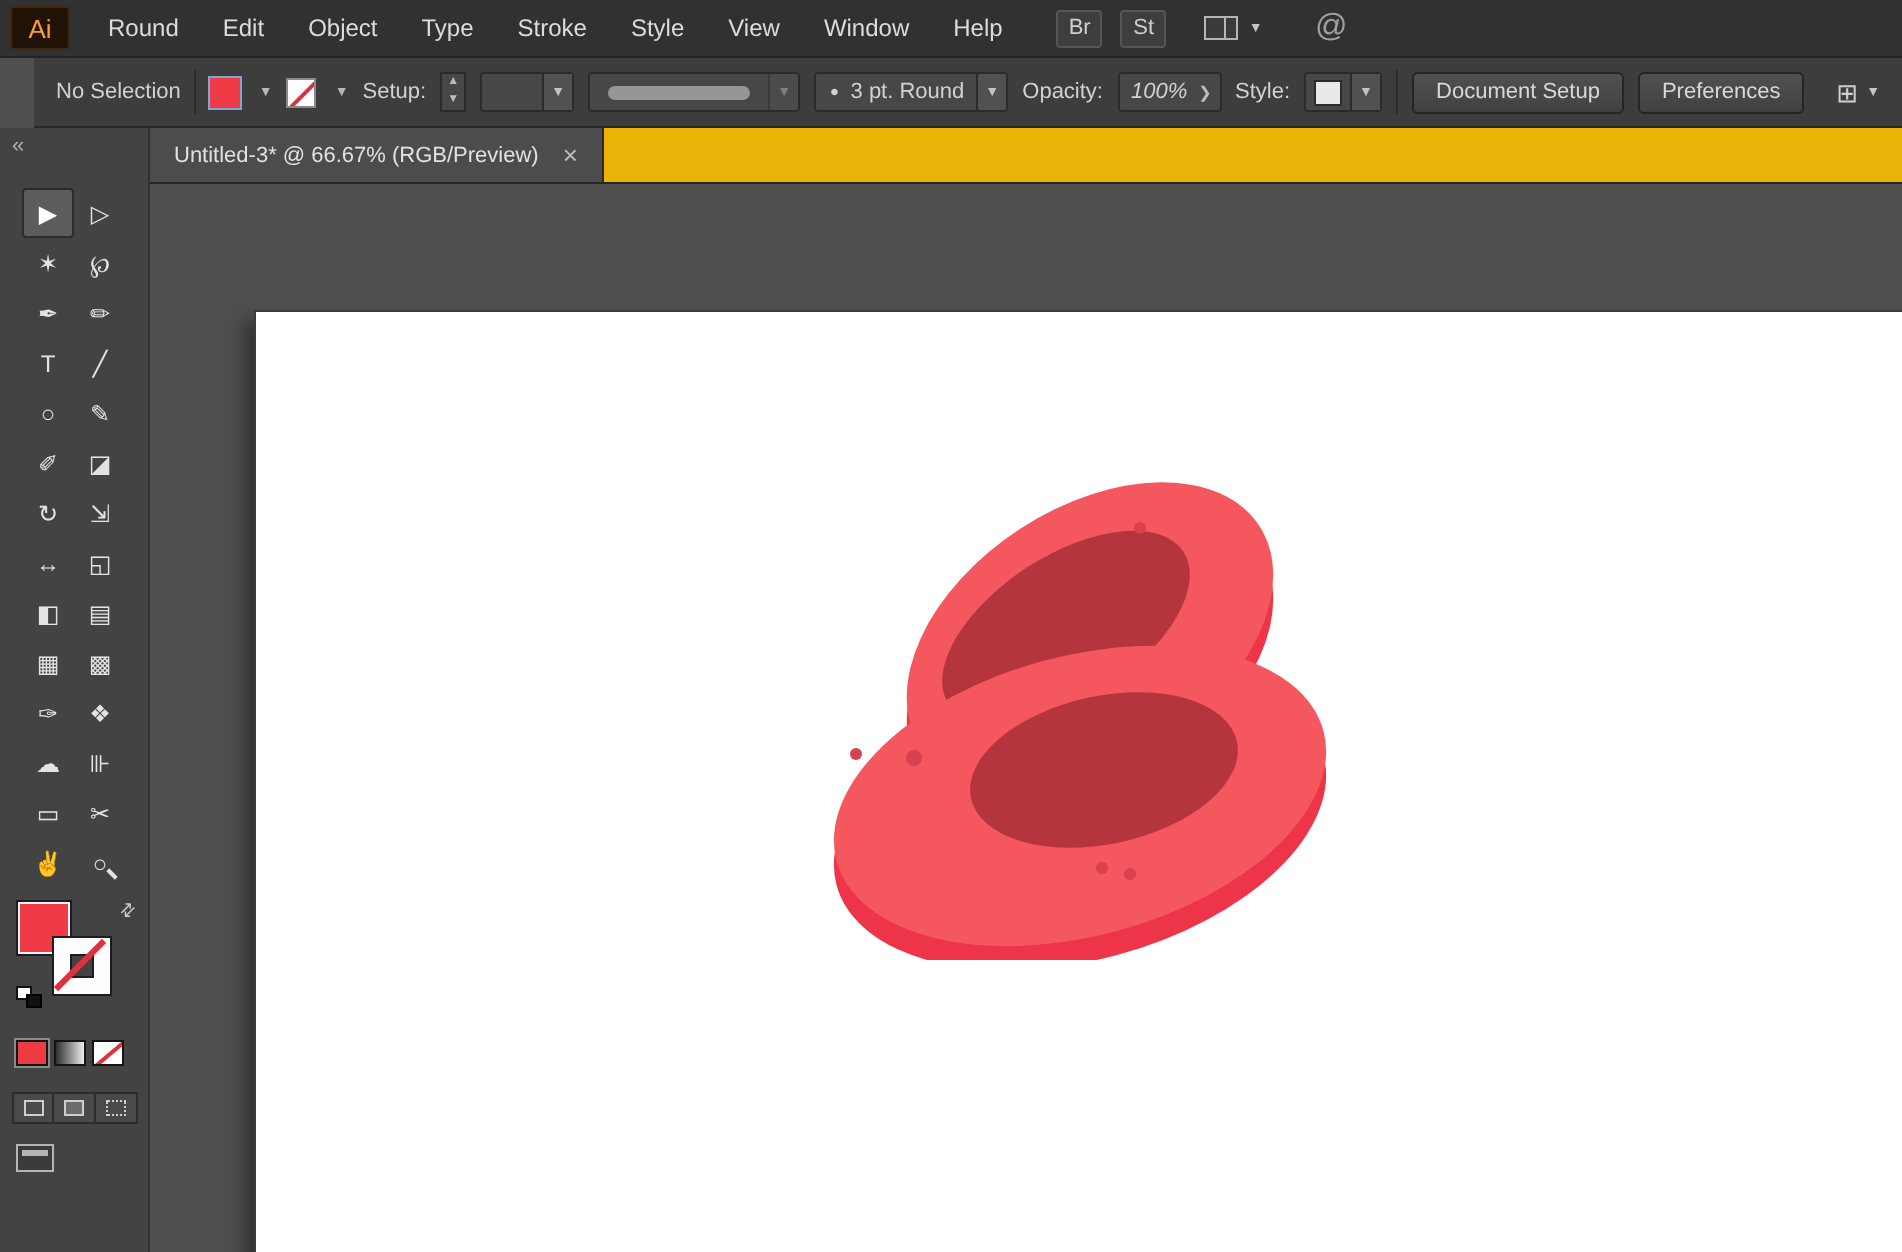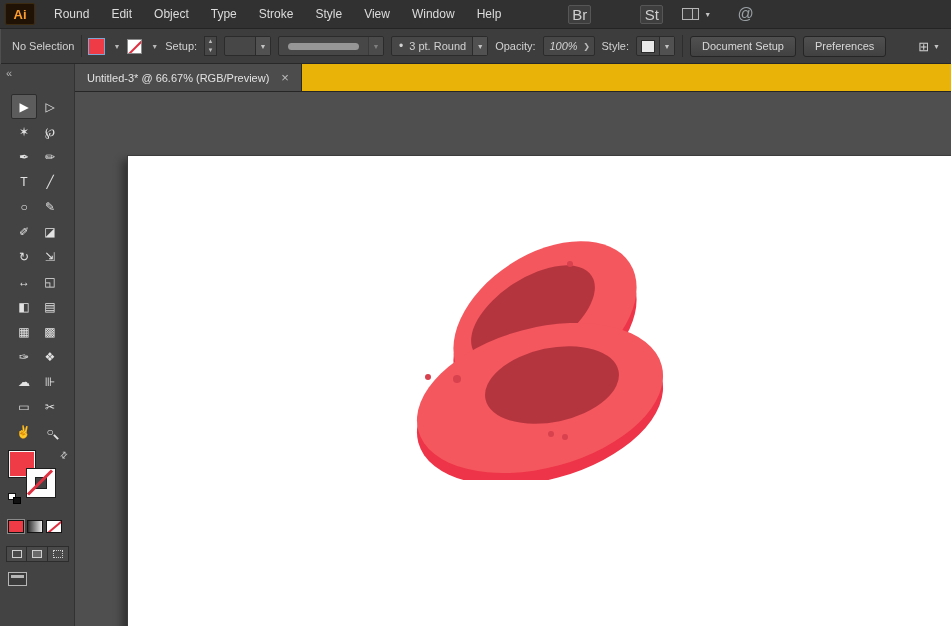--- a/index.html
+++ b/index.html
@@ -5,35 +5,35 @@
   * { box-sizing: border-box; margin: 0; padding: 0; }
   html,body { width: 951px; height: 626px; }
   body { font-family: "Liberation Sans", sans-serif; overflow: hidden; }
   .app { position: relative; width: 951px; height: 626px; background:#4f4f4f; overflow:hidden; }
 
   
   .menubar { position:absolute; top:0; left:0; right:0; height:29px; background:#313131;
              border-bottom:1px solid #242424; display:flex; align-items:center;
              color:#dcdcdc; font-size:12px; }
   .ai-logo { width:30px; height:22px; margin:0 8px 0 5px; background:#201305; color:#ff9d2e;
-             font-weight:bold; font-size:13px; display:flex; align-items:center; justify-content:center;
+             font-weight:normal; font-size:13px; display:flex; align-items:center; justify-content:center;
              border:1px solid #3c2b10; border-radius:2px; }
   .menu-item { padding:0 11px; line-height:29px; white-space:nowrap; }
   .mb-gap { width:16px; }
   .mb-btn { width:23px; height:19px; background:#3e3e3e; border:1px solid #565656; border-radius:2px;
-            font-size:15px; color:#cfcfcf; display:flex; align-items:center; justify-content:center;
-            margin-right:9px;margin-left:40px; }
+            font-size:11px; color:#cfcfcf; display:flex; align-items:center; justify-content:center;
+            margin-right:9px; }
   .workspace-btn { display:flex; align-items:center; gap:5px; margin:0 10px; }
   .ws-icon { width:17px; height:12px; border:1px solid #b5b5b5; position:relative; background:#3a3a3a; }
   .ws-icon::before { content:""; position:absolute; left:9px; top:0; bottom:0; width:1px; background:#b5b5b5; }
   .dd { font-size:7px; color:#c4c4c4; line-height:1; }
   .shell-btn { color:#9aa0a4; font-size:16px; font-style:italic; margin-left:16px; }
 
   
-  .controlbar { position:absolute; top:29px; left:1px; right:0; height:35px; background:#3d3d3d;
+  .controlbar { position:absolute; top:29px; left:17px; right:0; height:35px; background:#3d3d3d;
                 border-bottom:1px solid #282828; display:flex; align-items:center; gap:7px;
                 padding:0 11px; font-size:11px; color:#d2d2d2; }
   .vsep { width:1px; height:22px; background:#2d2d2d; }
   .swatch { width:15px; height:15px; flex:none; }
   .swatch.fill { background:#ef3b46; outline:1px solid #7fa6d2; }
   .swatch.none { background:#fff; border:1px solid #8a8a8a; position:relative; overflow:hidden; }
   .swatch.none::after { content:""; position:absolute; left:-3px; top:6px; width:22px; height:2px;
                         background:#e03040; transform:rotate(-45deg); }
   .mini-dd { font-size:7px; color:#b8b8b8; margin-left:2px; }
   .stepper { width:13px; height:20px; display:flex; flex-direction:column; background:#474747;

